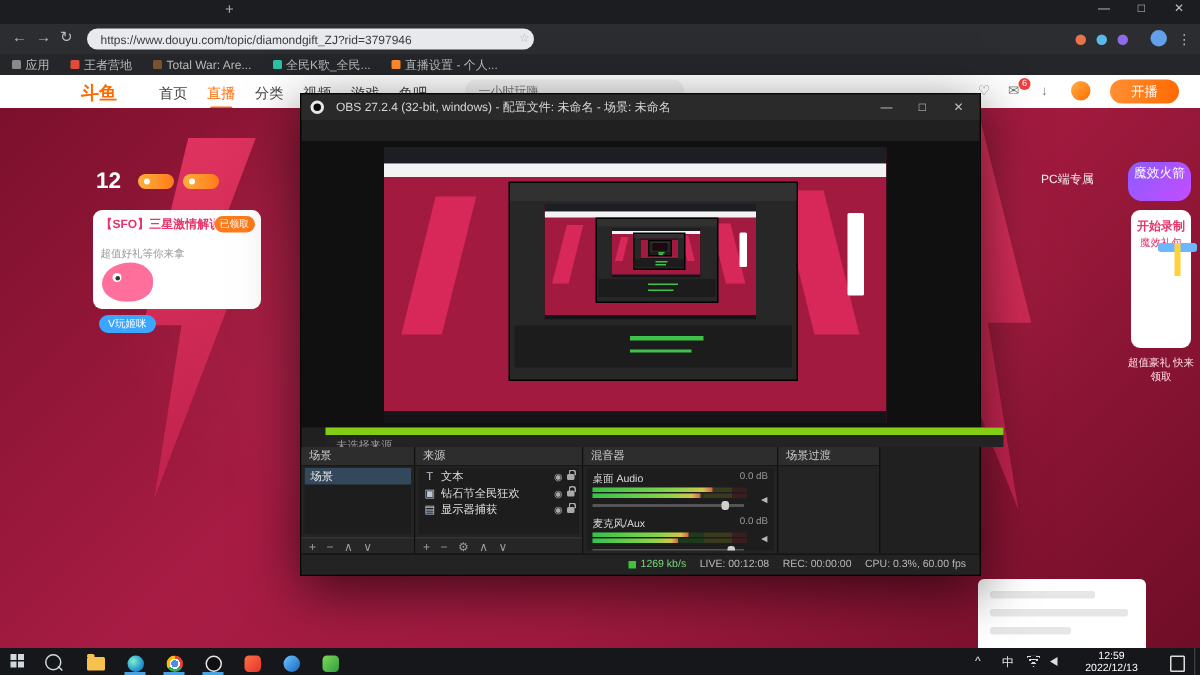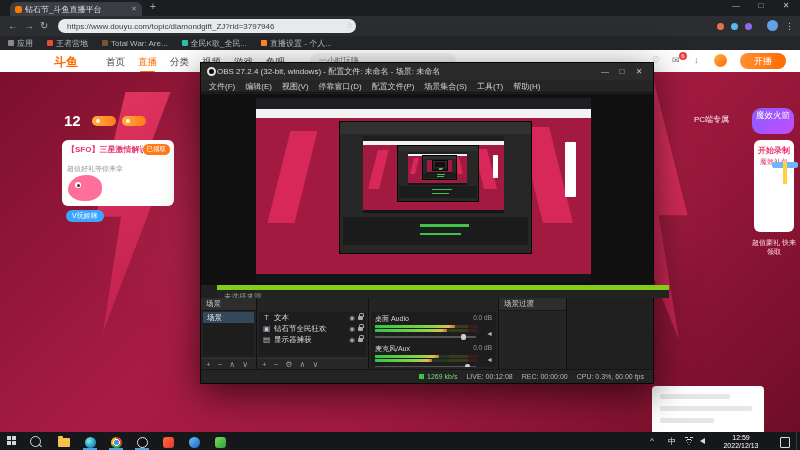--- a/index.html
+++ b/index.html
@@ -79,21 +79,21 @@
   .giftbox::before{content:"";position:absolute;left:-2px;top:-5px;width:26px;height:6px;background:#6cb7ff;border-radius:2px}
   .giftbox::after{content:"";position:absolute;left:9px;top:-5px;width:4px;height:22px;background:#ffd23b}
   .promo-caption{position:absolute;left:750px;top:166px;width:48px;font-size:7px;color:#ffd9e3;text-align:center;line-height:9px}
   .bottom-panel{position:absolute;left:652px;top:314px;width:112px;height:46px;background:#fff;border-radius:4px 4px 0 0}
   .bp-line{position:absolute;left:8px;height:5px;background:#e6e6e6;border-radius:2px}
 
   
   .obs{position:absolute;left:200px;top:62px;width:452px;height:320px;background:#202020;
        border:1px solid #060606;box-sizing:content-box;box-shadow:0 10px 34px rgba(0,0,0,.6)}
   .obs-title{position:absolute;left:0;top:0;width:452px;height:17px;background:#2a2a2a;
-             display:flex;align-items:center;gap:1px;padding:0 6px;box-sizing:border-box}
+             display:flex;align-items:center;gap:8px;padding:0 6px;box-sizing:border-box}
   .obs-ico{width:9px;height:9px;border-radius:50%;background:#0a0a0a;border:2px solid #e8e8e8;box-sizing:border-box;flex:none}
   .obs-title-text{font-size:8px;color:#d6d6d6;flex:1;white-space:nowrap;overflow:hidden}
   .owc{width:16px;text-align:center;font-size:8px;color:#c2c2c2;flex:none}
   .obs-menu{position:absolute;left:0;top:17px;width:452px;height:13px;background:#252525;border-bottom:1px solid #141414;
             display:flex;align-items:center;gap:10px;padding:0 8px;box-sizing:border-box;font-size:8px;color:#cfcfcf}
   .obs-preview{position:absolute;left:0;top:31px;width:452px;height:191px;background:#101010}
   .capture{position:absolute;left:55px;top:4px;width:335px;height:184px;overflow:hidden}
   .obs-srcbar{position:absolute;left:16px;top:222px;width:452px;height:13px;background:#232323;border-top:5px solid #84cc16;
               font-size:7.5px;color:#9a9a9a;line-height:13px;padding-left:7px;box-sizing:border-box}
   .obs-docks{position:absolute;left:0;top:235px;width:452px;height:71px;display:flex}
@@ -180,25 +180,20 @@
   .spk-tray{position:absolute;left:700px;top:6px;width:0;height:0;border-top:3px solid transparent;border-bottom:3px solid transparent;
         border-right:5px solid #ddd}
   .clock{position:absolute;right:30px;top:2px;width:58px;text-align:center;font-size:7px;color:#fff;line-height:7.5px}
   .notif{position:absolute;right:10px;top:5px;width:8px;height:9px;border:1px solid #ddd;border-radius:1px}
   .sliver{position:absolute;right:0;top:0;width:3px;height:18px;border-left:1px solid #3a3a3a}
 </style>
 </head>
 <body>
 
 <div class="tabbar">
-  <div class="tab">
-    <span class="favicon"></span>
-    <span class="tab-title">钻石节_斗鱼直播平台</span>
-    <span class="tab-close">✕</span>
-  </div>
   <span class="newtab">+</span>
   <span class="wc" style="right:52px">—</span>
   <span class="wc" style="right:27px">□</span>
   <span class="wc" style="right:2px">✕</span>
 </div>
 
 <div class="toolbar">
   <span class="nic" style="left:8px">←</span>
   <span class="nic" style="left:24px">→</span>
   <span class="nic" style="left:40px">↻</span>
@@ -286,30 +281,20 @@
 </div>
 
 <div class="obs">
   <div class="obs-title">
     <span class="obs-ico"></span>
     <span class="obs-title-text">OBS 27.2.4 (32-bit, windows) - 配置文件: 未命名 - 场景: 未命名</span>
     <span class="owc">—</span>
     <span class="owc">□</span>
     <span class="owc">✕</span>
   </div>
-  <div class="obs-menu">
-    <span>文件(F)</span>
-    <span>编辑(E)</span>
-    <span>视图(V)</span>
-    <span>停靠窗口(D)</span>
-    <span>配置文件(P)</span>
-    <span>场景集合(S)</span>
-    <span>工具(T)</span>
-    <span>帮助(H)</span>
-  </div>
 
   <div class="obs-preview">
     <div class="capture">
 
       <div class="rs">
         <div class="rs-top"></div>
         <div class="rs-nav"></div>
         <div class="rs-boltl"></div>
         <div class="rs-boltr"></div>
         <div class="rs-white"></div>
@@ -363,34 +348,35 @@
           </div>
         </div>
       </div>
     </div>
   </div>
 
   <div class="obs-srcbar">未选择来源</div>
 
   <div class="obs-docks">
 
-    <div class="dock" style="width:56px">
+    <div class="dock" style="width:76px">
       <div class="dock-h">场景</div>
       <div class="dock-b">
         <div class="scene-item">场景</div>
       </div>
       <div class="dock-f">
         <span>+</span>
         <span>−</span>
         <span>∧</span>
         <span>∨</span>
       </div>
     </div>
 
     <div class="dock" style="width:112px">
+      <div class="dock-h">来源</div>
       <div class="dock-b">
         <div class="src-row">
           <span class="src-ic">T</span>
           <span class="src-nm">文本</span>
           <span class="eye">◉</span>
           <span class="lock"></span>
         </div>
         <div class="src-row">
           <span class="src-ic">▣</span>
           <span class="src-nm">钻石节全民狂欢</span>
@@ -407,20 +393,21 @@
       <div class="dock-f">
         <span>+</span>
         <span>−</span>
         <span>⚙</span>
         <span>∧</span>
         <span>∨</span>
       </div>
     </div>
 
     <div class="dock" style="width:130px">
+      <div class="dock-h">混音器</div>
       <div class="dock-b noft">
         <div class="mix-ch">
           <div class="mix-lab">
             <span>桌面 Audio</span>
             <span class="mix-db">0.0 dB</span>
           </div>
           <div class="meter">
               <div class="lit w78"></div>
             </div>
           <div class="meter">

